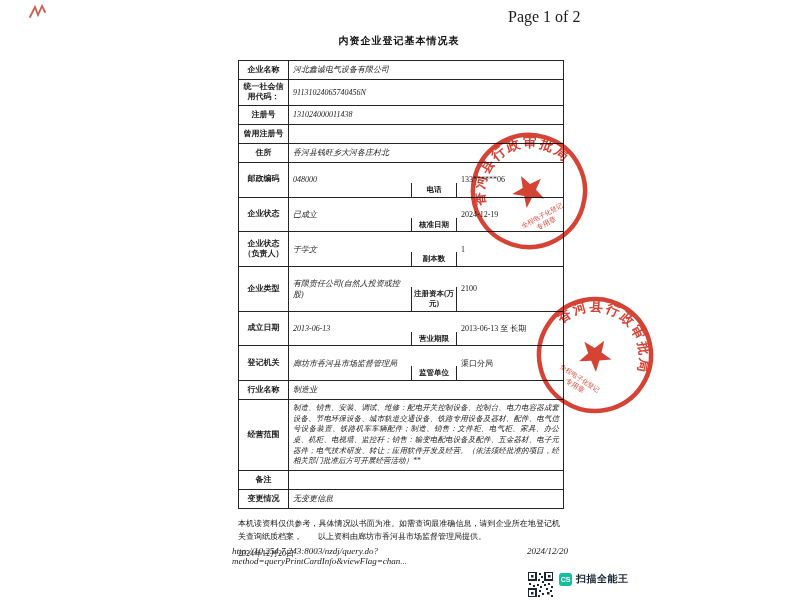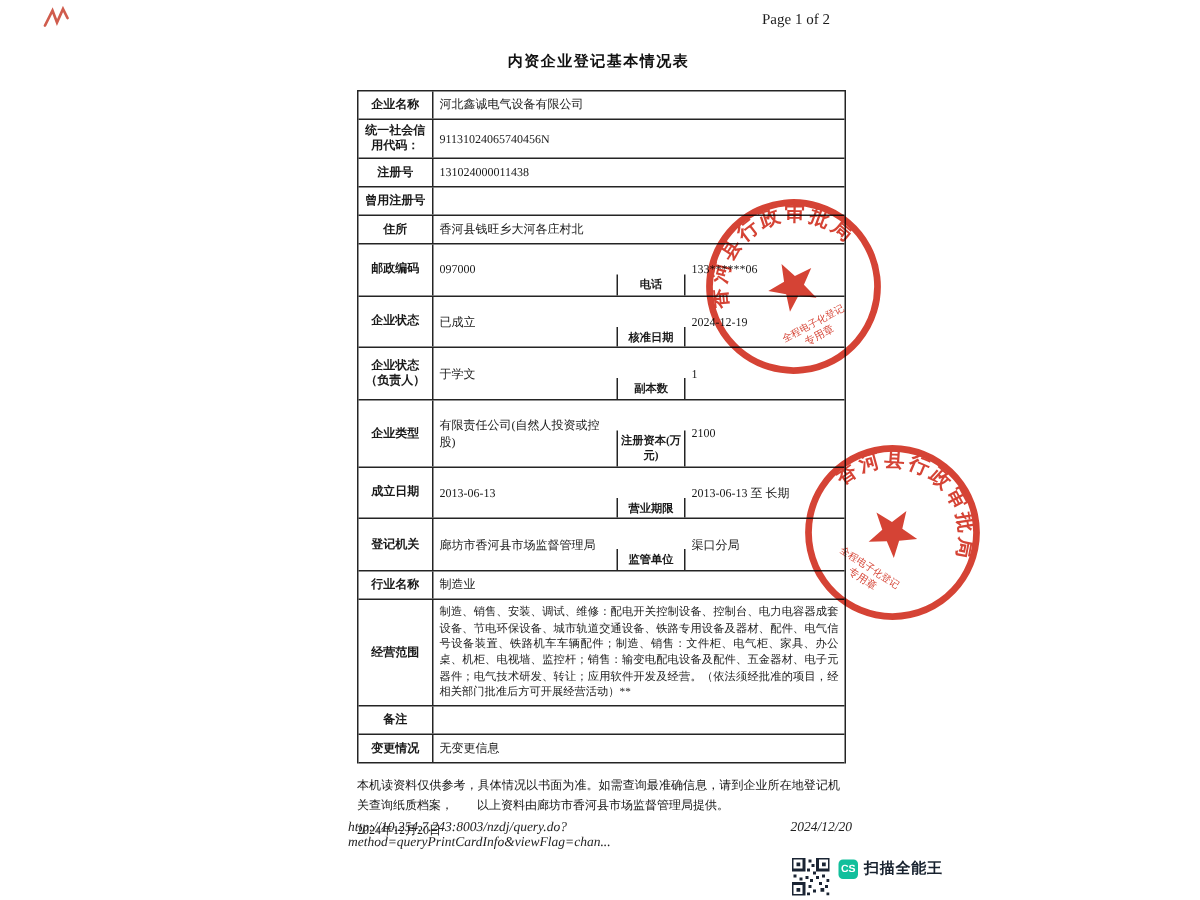--- a/index.html
+++ b/index.html
@@ -1,34 +1,34 @@
 <!DOCTYPE html>
 <html><head>
 <meta charset="utf-8">
 <style>
   * { margin:0; padding:0; box-sizing:border-box; }
   html,body { width:800px; height:600px; background:#ffffff; }
   body { font-family:"Liberation Serif", serif; color:#1a1a1a; position:relative; overflow:hidden; }
 
   .canvas { position:absolute; inset:0; background:#ffffff; }
 
-  .page-indicator { position:absolute; left:508px; top:8px; font-size:10px; color:#1c1c1c; }
+  .page-indicator { position:absolute; left:508px; top:8px; font-size:16px; color:#1c1c1c; }
 
   .pen-mark { position:absolute; left:28px; top:4px; opacity:.85; }
 
   .doc-column { position:absolute; left:238px; top:34px; width:322px; }
 
   .doc-title { text-align:center; font-size:10px; font-weight:bold; letter-spacing:1px; color:#111; margin-bottom:12px; }
 
   .reg-table { width:326px; border:1px solid #242424; border-bottom:none; font-size:8px; }
   .trow { display:flex; border-bottom:1px solid #242424; min-height:19px; align-items:stretch; }
   .tlabel { flex:0 0 50px; width:50px; border-right:1px solid #242424;
             display:flex; align-items:center; justify-content:center; text-align:center;
             font-weight:bold; padding:2px 1px; line-height:1.3; }
-  .tvalue { flex:1 1 auto; display:flex; align-items:center; padding:1px 4px; line-height:1.4; min-width:0; }
+  .tvalue { flex:1 1 auto; display:flex; align-items:center; padding:1px 4px; line-height:1.4; min-width:0;font-style:italic; }
   .tvalue.wrap { display:block; text-align:justify; padding:3px 4px; font-size:7.5px; line-height:1.42; }
   .tlabel2 { flex:0 0 46px; width:46px; border-left:1px solid #242424; border-right:1px solid #242424;
              display:flex; align-items:center; justify-content:center; text-align:center;
              font-weight:bold; font-size:7.5px; padding:2px 1px; line-height:1.3;margin-top:20px; }
   .tvalue2 { flex:0 0 106px; width:106px; display:flex; align-items:center; padding:1px 4px; }
 
   .footer-note { margin-top:8px; font-size:8px; line-height:1.7; text-align:justify; color:#141414; }
   .footer-date { margin-top:4px; text-align:left; padding-right:6px; font-size:8px; color:#141414; }
 
   .stamp { position:absolute; width:126px; height:126px; mix-blend-mode:multiply; opacity:.92; }
@@ -80,21 +80,21 @@
         <div class="trow">
           <div class="tlabel">曾用注册号</div>
           <div class="tvalue"></div>
         </div>
         <div class="trow">
           <div class="tlabel">住所</div>
           <div class="tvalue">香河县钱旺乡大河各庄村北</div>
         </div>
         <div class="trow">
           <div class="tlabel">邮政编码</div>
-          <div class="tvalue">097000</div>
+          <div class="tvalue">048000</div>
           <div class="tlabel2">电话</div>
           <div class="tvalue2">133******06</div>
         </div>
         <div class="trow">
           <div class="tlabel">企业状态</div>
           <div class="tvalue">已成立</div>
           <div class="tlabel2">核准日期</div>
           <div class="tvalue2">2024-12-19</div>
         </div>
         <div class="trow">

